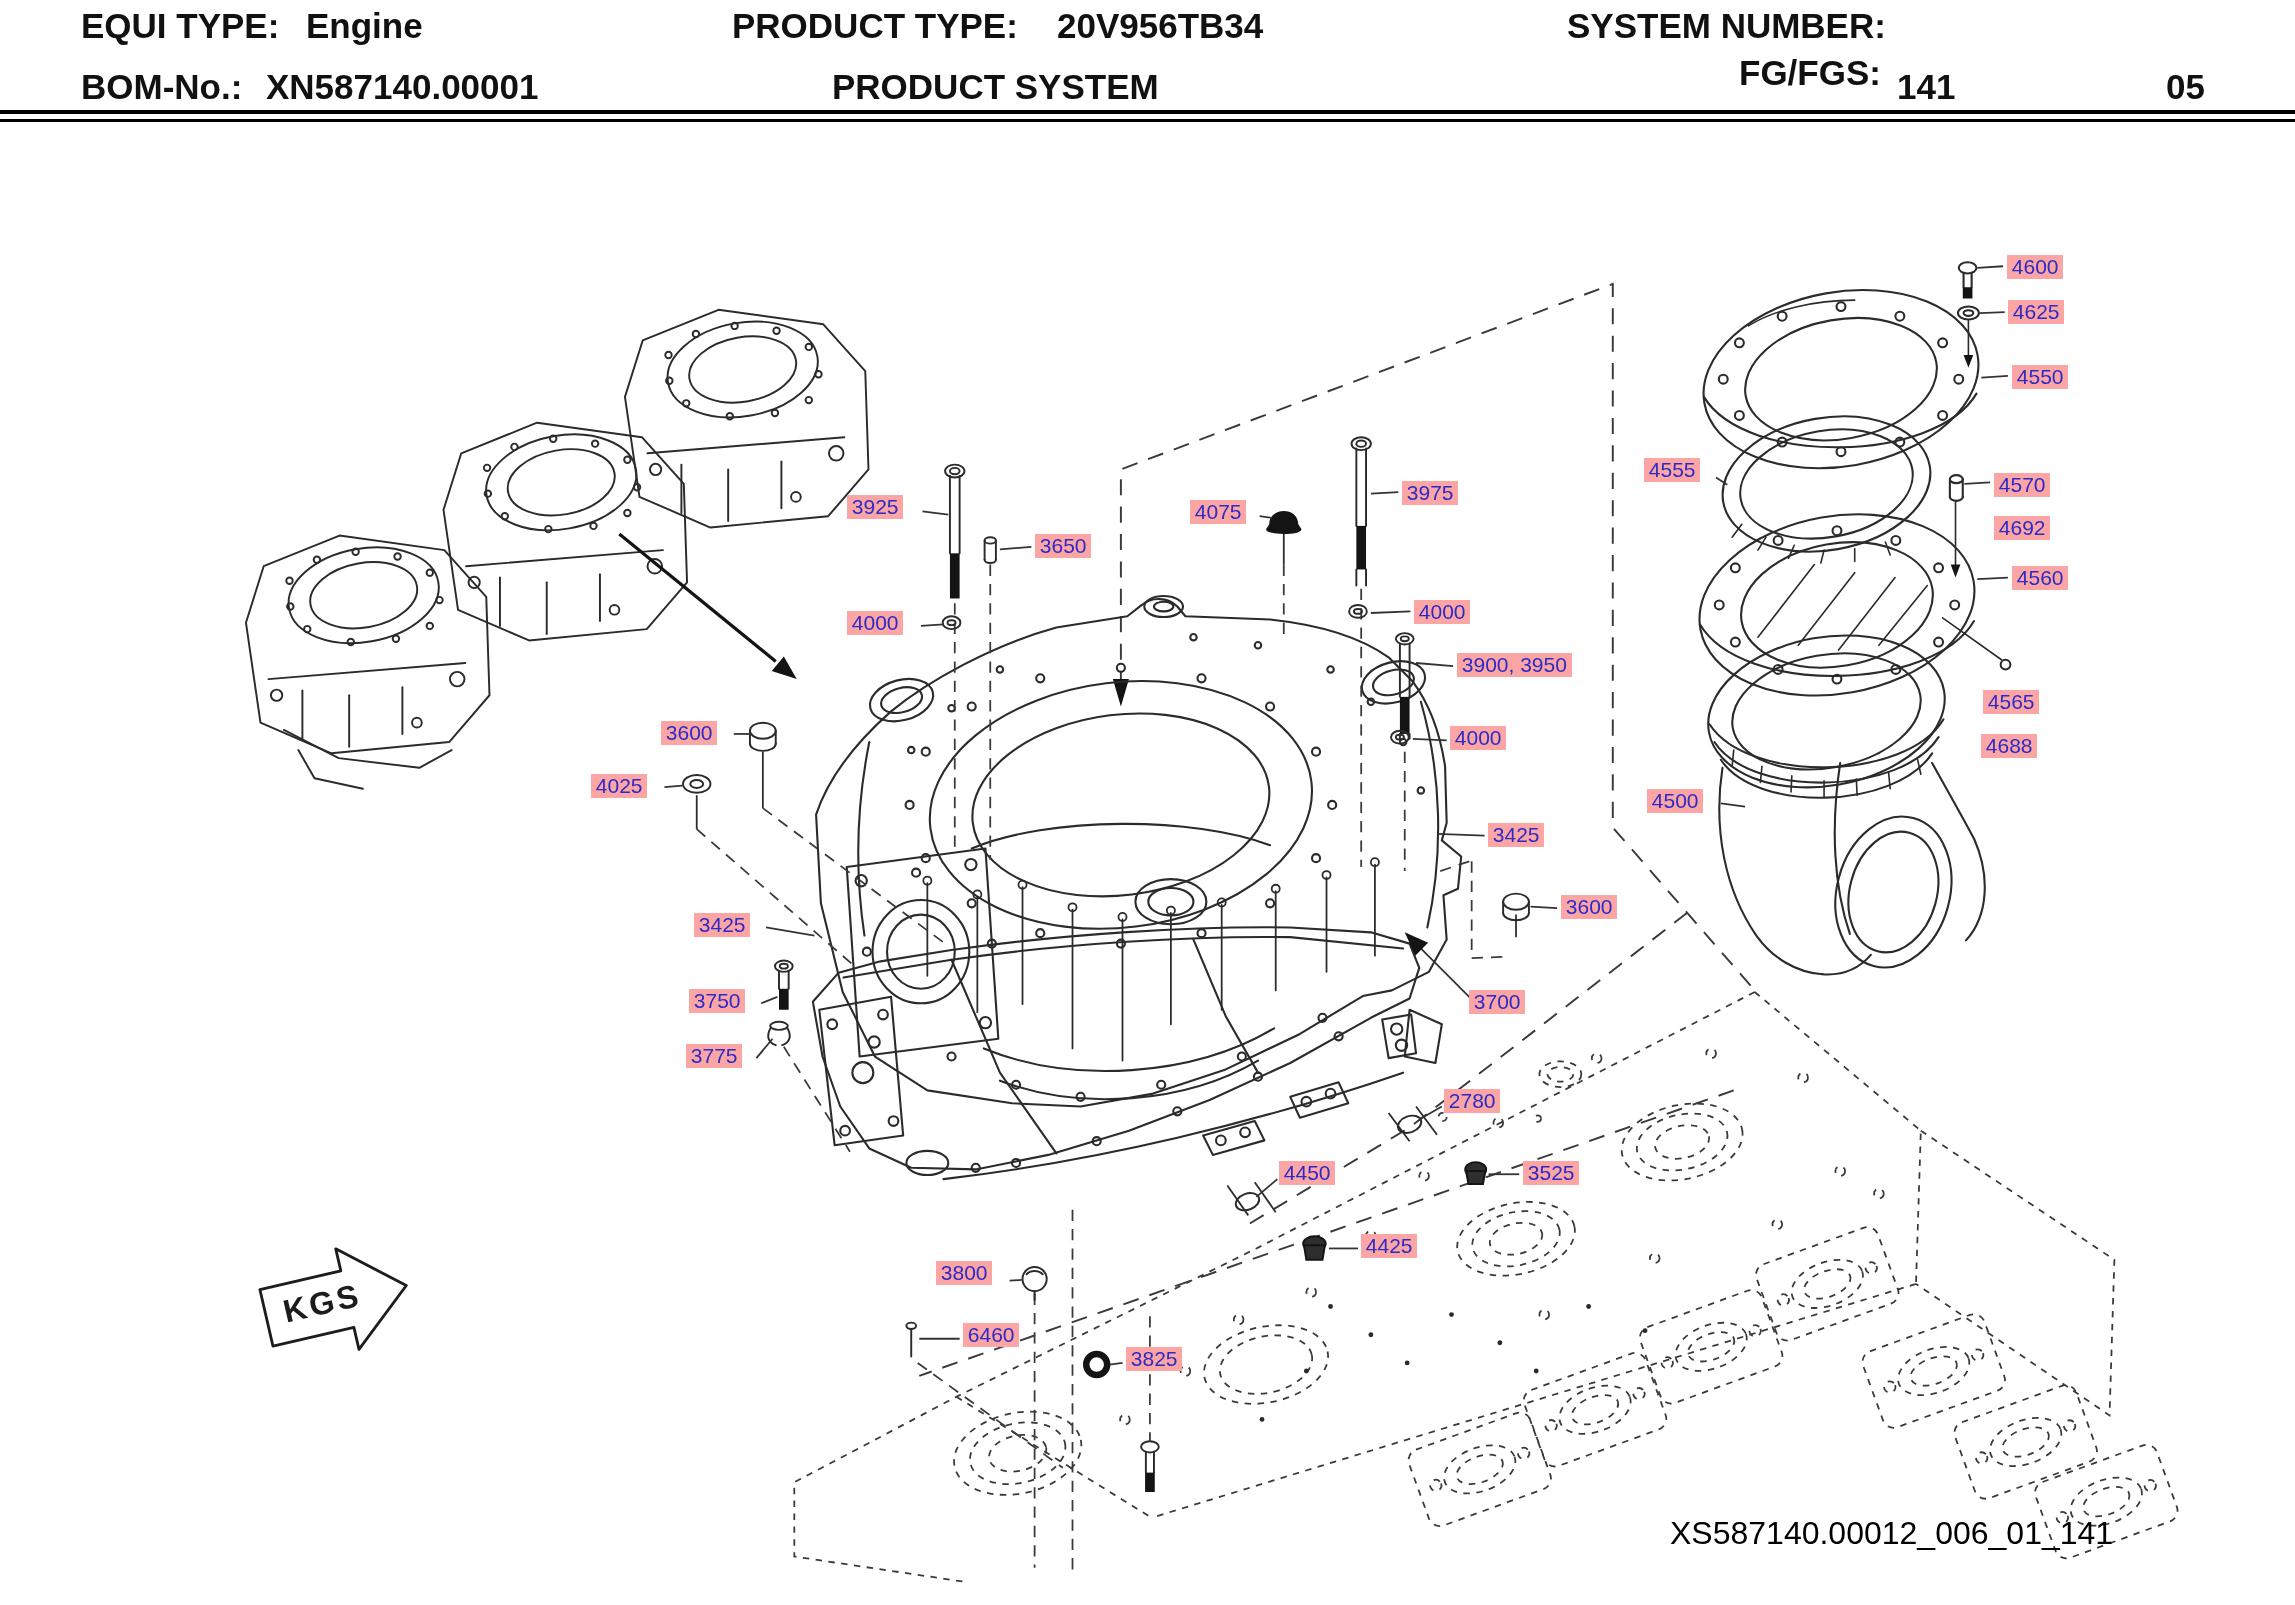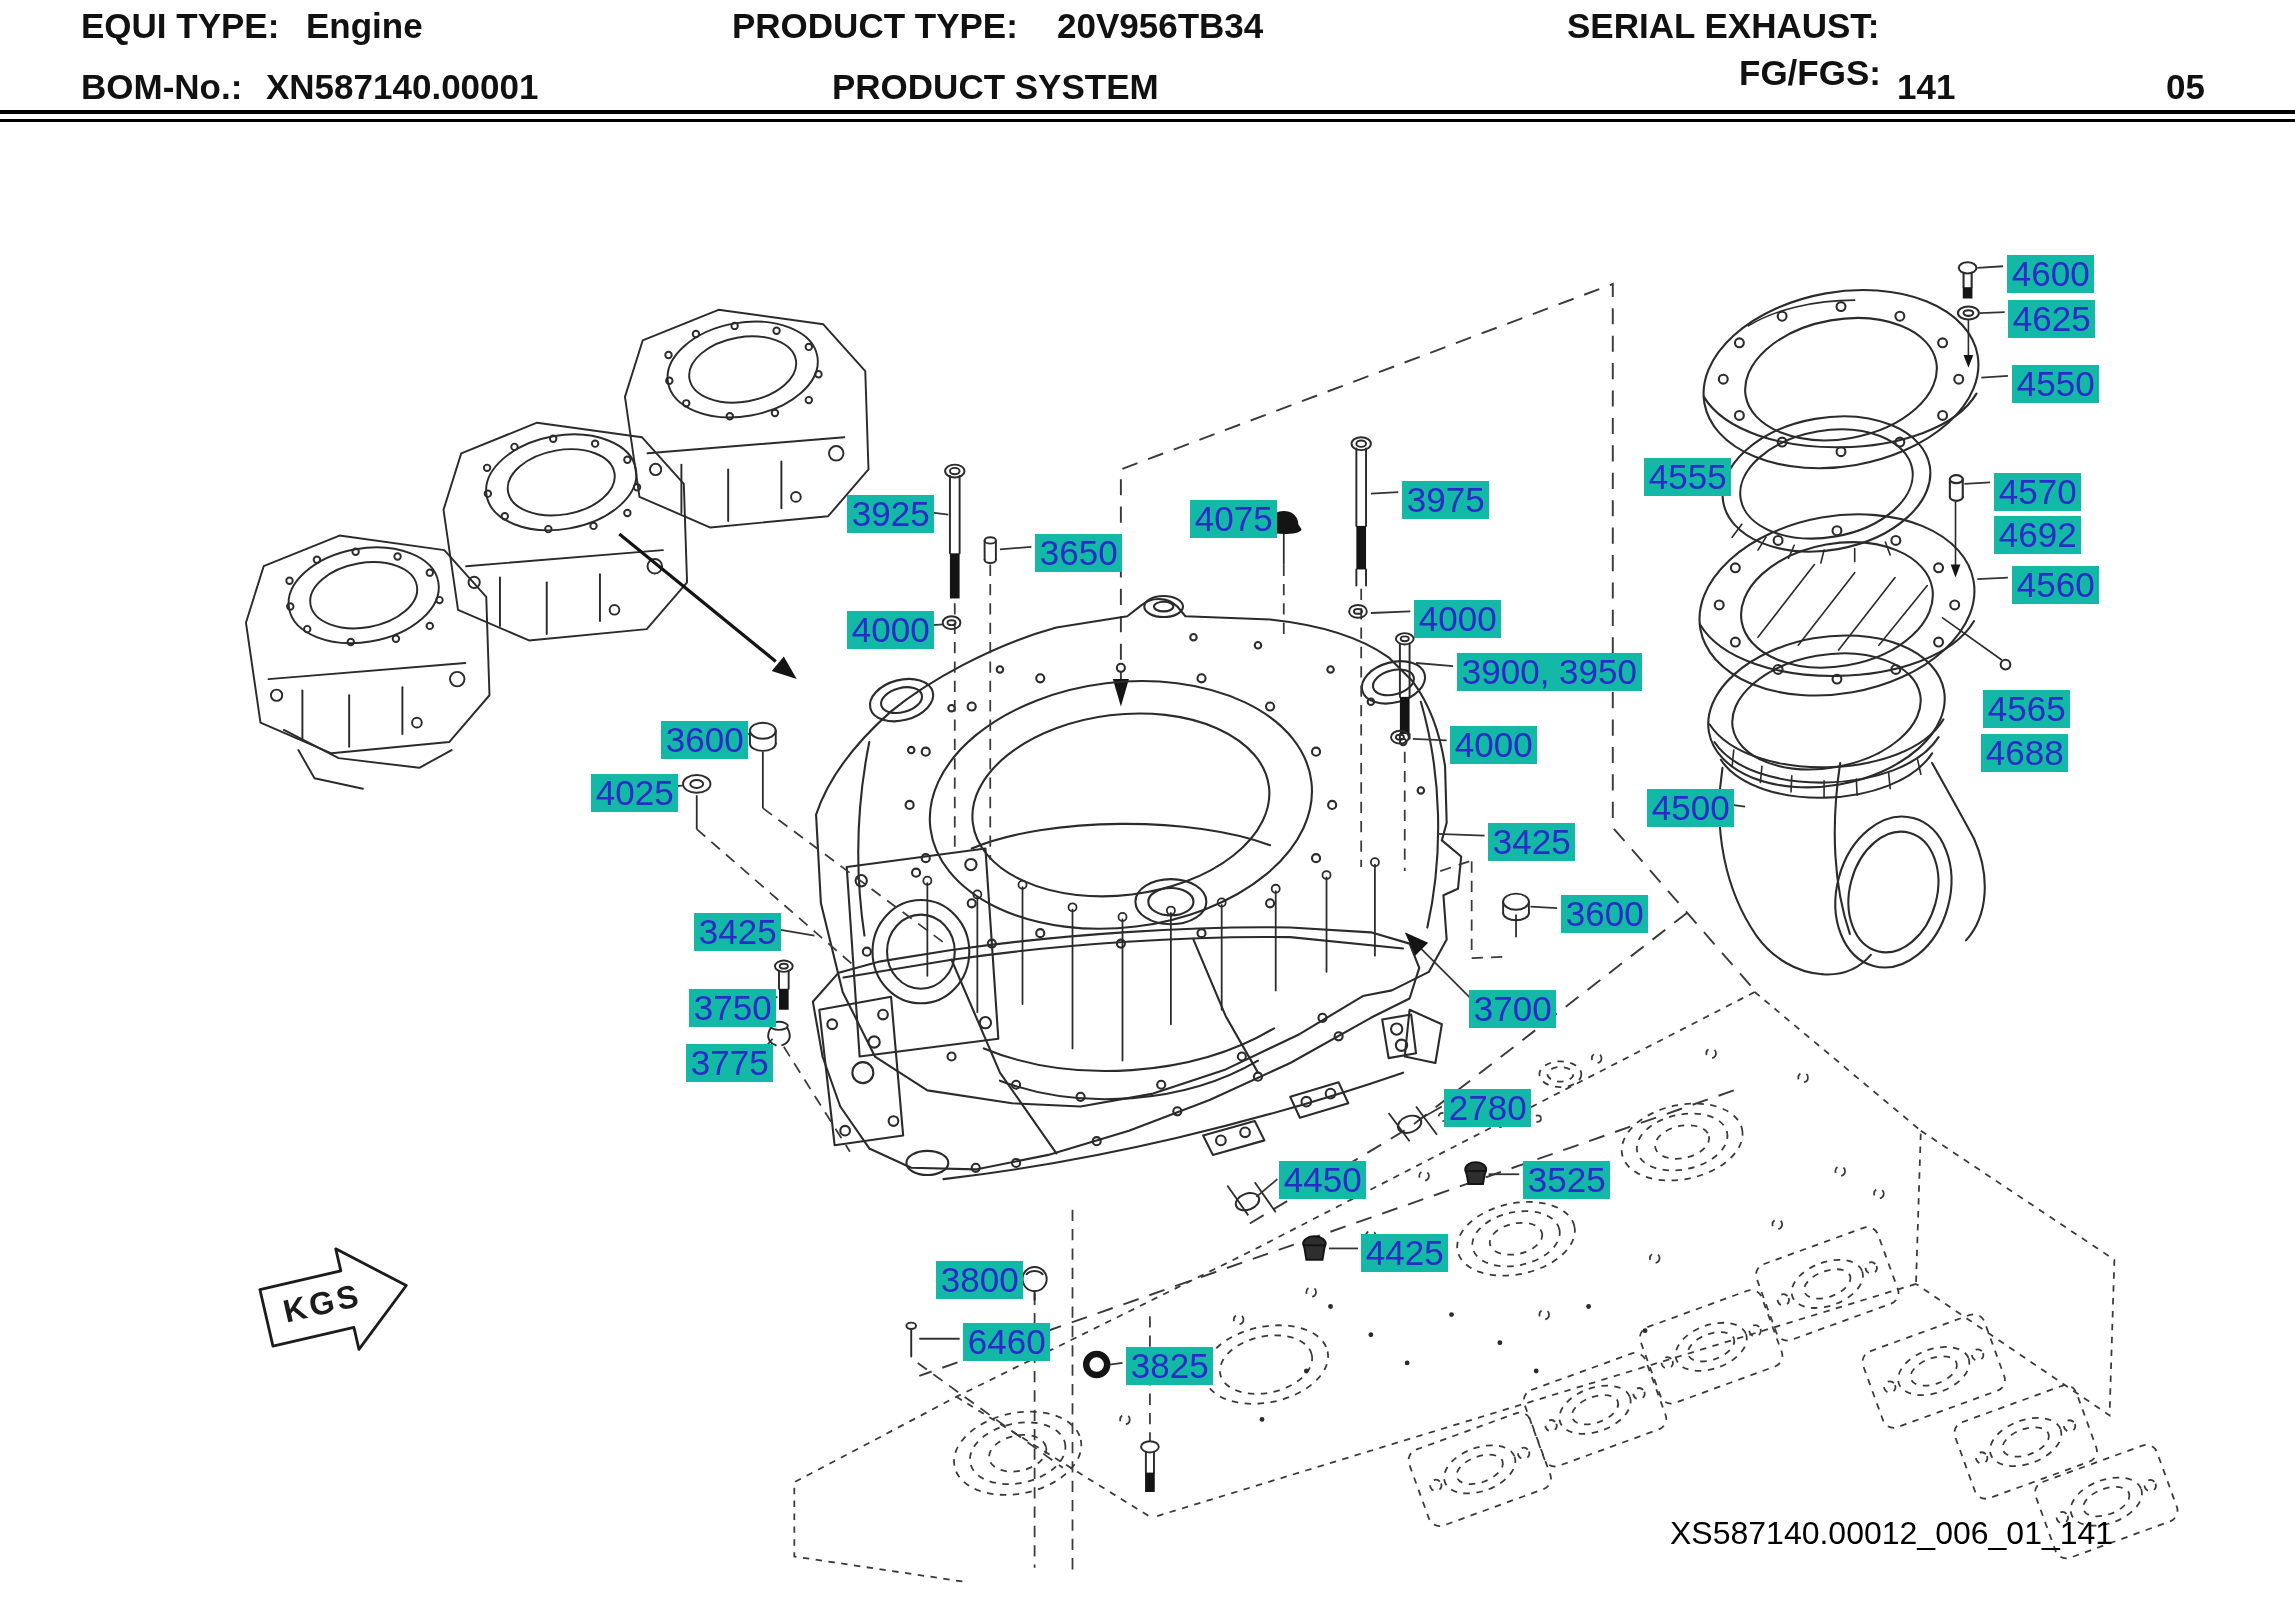--- a/index.html
+++ b/index.html
@@ -3,22 +3,22 @@
 <meta charset="utf-8">
 <style>
   html,body{margin:0;padding:0;background:#ffffff;}
   .page{position:relative;width:2295px;height:1605px;background:#fff;overflow:hidden;
         font-family:"Liberation Sans",sans-serif;}
   
   .hdr{position:absolute;color:#111;font-weight:bold;font-size:35px;line-height:1;white-space:nowrap;}
   .rule{position:absolute;left:0;top:110px;width:2295px;height:4.8px;
         border-top:4px solid #000;border-bottom:3.2px solid #000;box-sizing:content-box;background:#fff;}
   
-  .co{position:absolute;font-size:35px;line-height:1.05;font-weight:400;color:#2b2bc8;
-      background:#14b8a6;padding:0.8px 4.8px;white-space:nowrap;}
+  .co{position:absolute;font-size:21px;line-height:1.05;font-weight:400;color:#2b2bc8;
+      background:#fca5a5;padding:0.8px 4.8px;white-space:nowrap;}
   
   .did{position:absolute;left:1670px;top:1515px;font-size:32px;color:#000000;white-space:nowrap;}
   
   .kgs{position:absolute;left:284px;top:1294px;font-size:32px;font-weight:bold;color:#1c1c1c;
        letter-spacing:3.2px;transform:rotate(-13deg);transform-origin:left center;}
   svg{position:absolute;left:0;top:0;}
 </style>
 </head>
 <body>
 
@@ -495,21 +495,21 @@
 <g fill="#fff" stroke="#1c1c1c" stroke-width="3.5" stroke-linejoin="round">
   <path d="M 332,1596 L 435,1596 L 435,1568 L 510,1632 L 435,1696 L 435,1668 L 332,1668 Z" transform="rotate(-13 340 1640)"></path>
 </g>
 </svg>
 
 <header>
   <span class="hdr" style="left:81px;top:8px">EQUI TYPE:</span>
   <span class="hdr" style="left:306px;top:8px">Engine</span>
   <span class="hdr" style="left:732px;top:8px">PRODUCT TYPE:</span>
   <span class="hdr" style="left:1057px;top:8px">20V956TB34</span>
-  <span class="hdr" style="left:1567px;top:8px">SERIAL EXHAUST:</span>
+  <span class="hdr" style="left:1567px;top:8px">SYSTEM NUMBER:</span>
   <span class="hdr" style="left:81px;top:69px">BOM-No.:</span>
   <span class="hdr" style="left:266px;top:69px">XN587140.00001</span>
   <span class="hdr" style="left:832px;top:69px">PRODUCT SYSTEM</span>
   <span class="hdr" style="left:1739px;top:55px">FG/FGS:</span>
   <span class="hdr" style="left:1897px;top:69px">141</span>
   <span class="hdr" style="left:2166px;top:69px">05</span>
   <div class="rule"></div>
 </header>
 
 <div class="co" style="left:847px;top:495px">3925</div>

